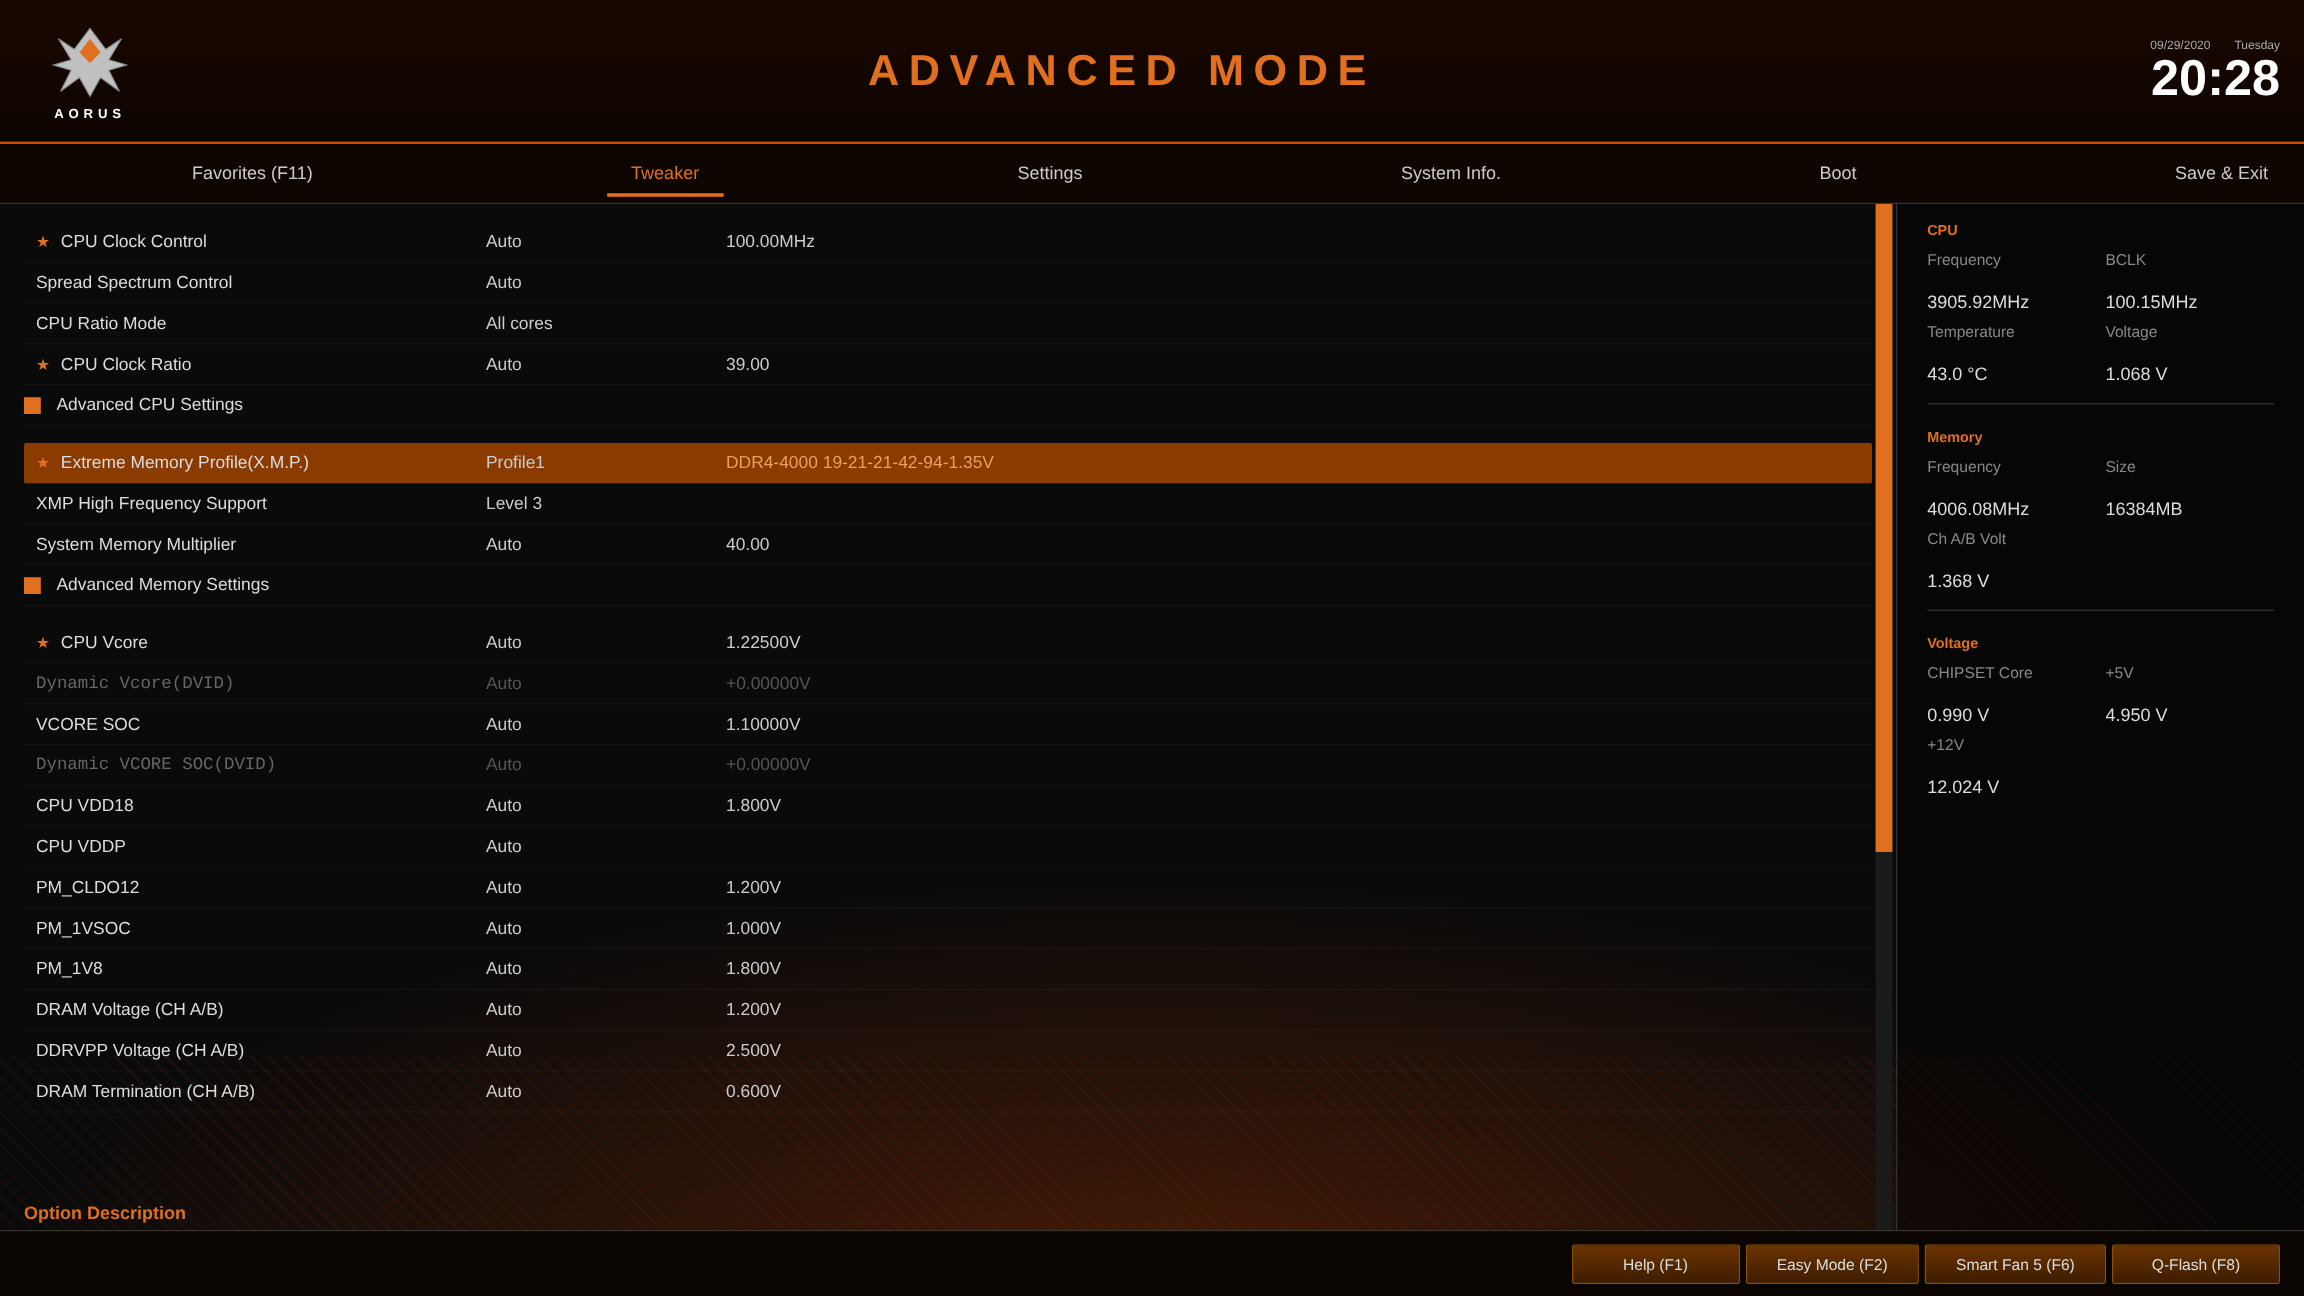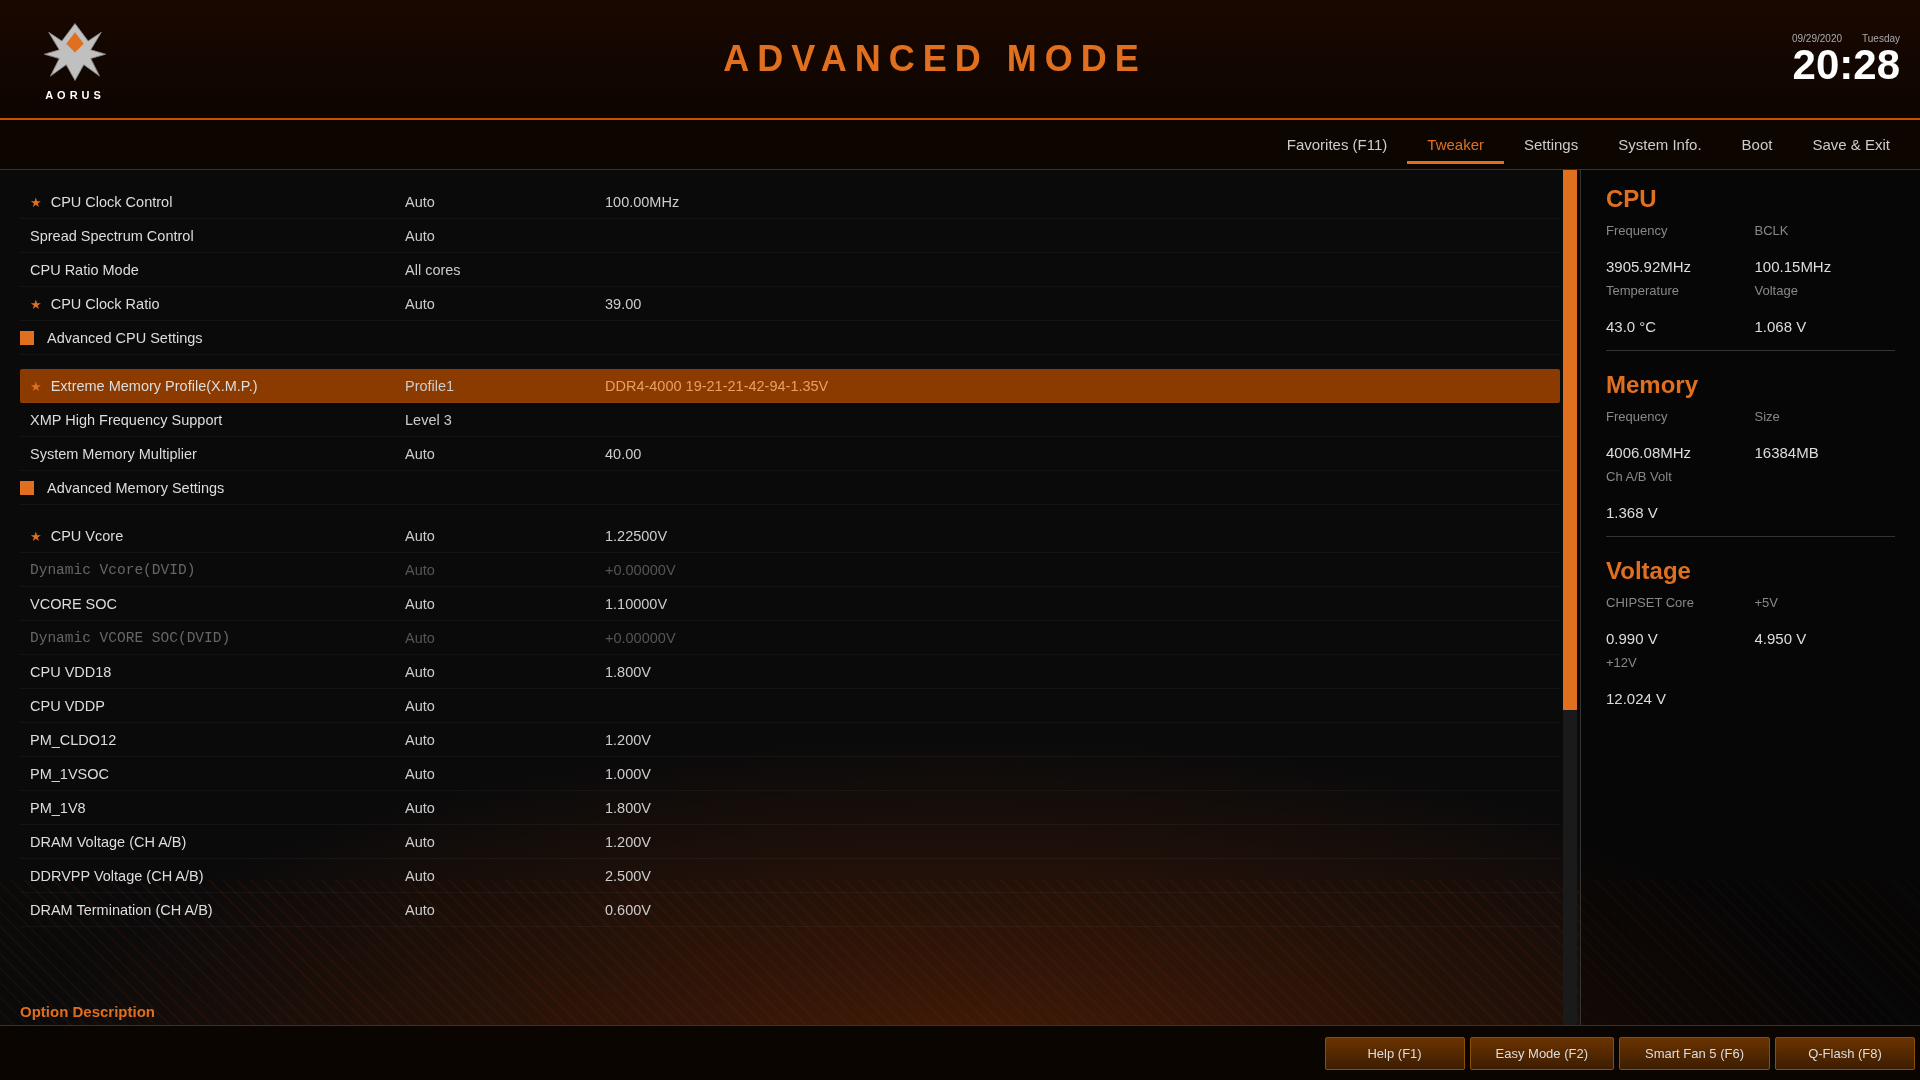--- a/index.html
+++ b/index.html
@@ -121,21 +121,21 @@
       padding: 0 10px;
       position: relative;
       z-index: 10;
     }
 
     .nav-spacer { width: 130px; flex-shrink: 0; }
 
     .nav-items {
       display: flex;
       flex: 1;
-      justify-content: flex-end;
+      justify-content: space-between;
     }
 
     .nav-item {
       color: #ccc;
       font-size: 15px;
       padding: 5px 20px;
       cursor: pointer;
       position: relative;
       text-align: center;
     }
@@ -279,21 +279,21 @@
       border-bottom: 1px solid #333;
       padding-bottom: 15px;
     }
 
     .stats-section:last-child {
       border-bottom: none;
     }
 
     .stats-title {
       color: #e07020;
-      font-size: 24px;
+      font-size: 12px;
       font-weight: bold;
       margin-bottom: 10px;
     }
 
     .stats-grid {
       display: grid;
       grid-template-columns: 1fr 1fr;
       gap: 8px;
     }
 
@@ -309,21 +309,21 @@
     }
 
     
     .footer {
       height: 55px;
       background: #0a0500;
       border-top: 1px solid #333;
       display: flex;
       align-items: center;
       justify-content: flex-end;
-      padding: 0 5px;
+      padding: 0 20px;
       gap: 5px;
       position: relative;
       z-index: 10;
     }
 
     .footer-btn {
       background: linear-gradient(180deg, #6b3300 0%, #3d1d00 100%);
       border: 1px solid #8b5000;
       color: #ddd;
       font-size: 13px;

